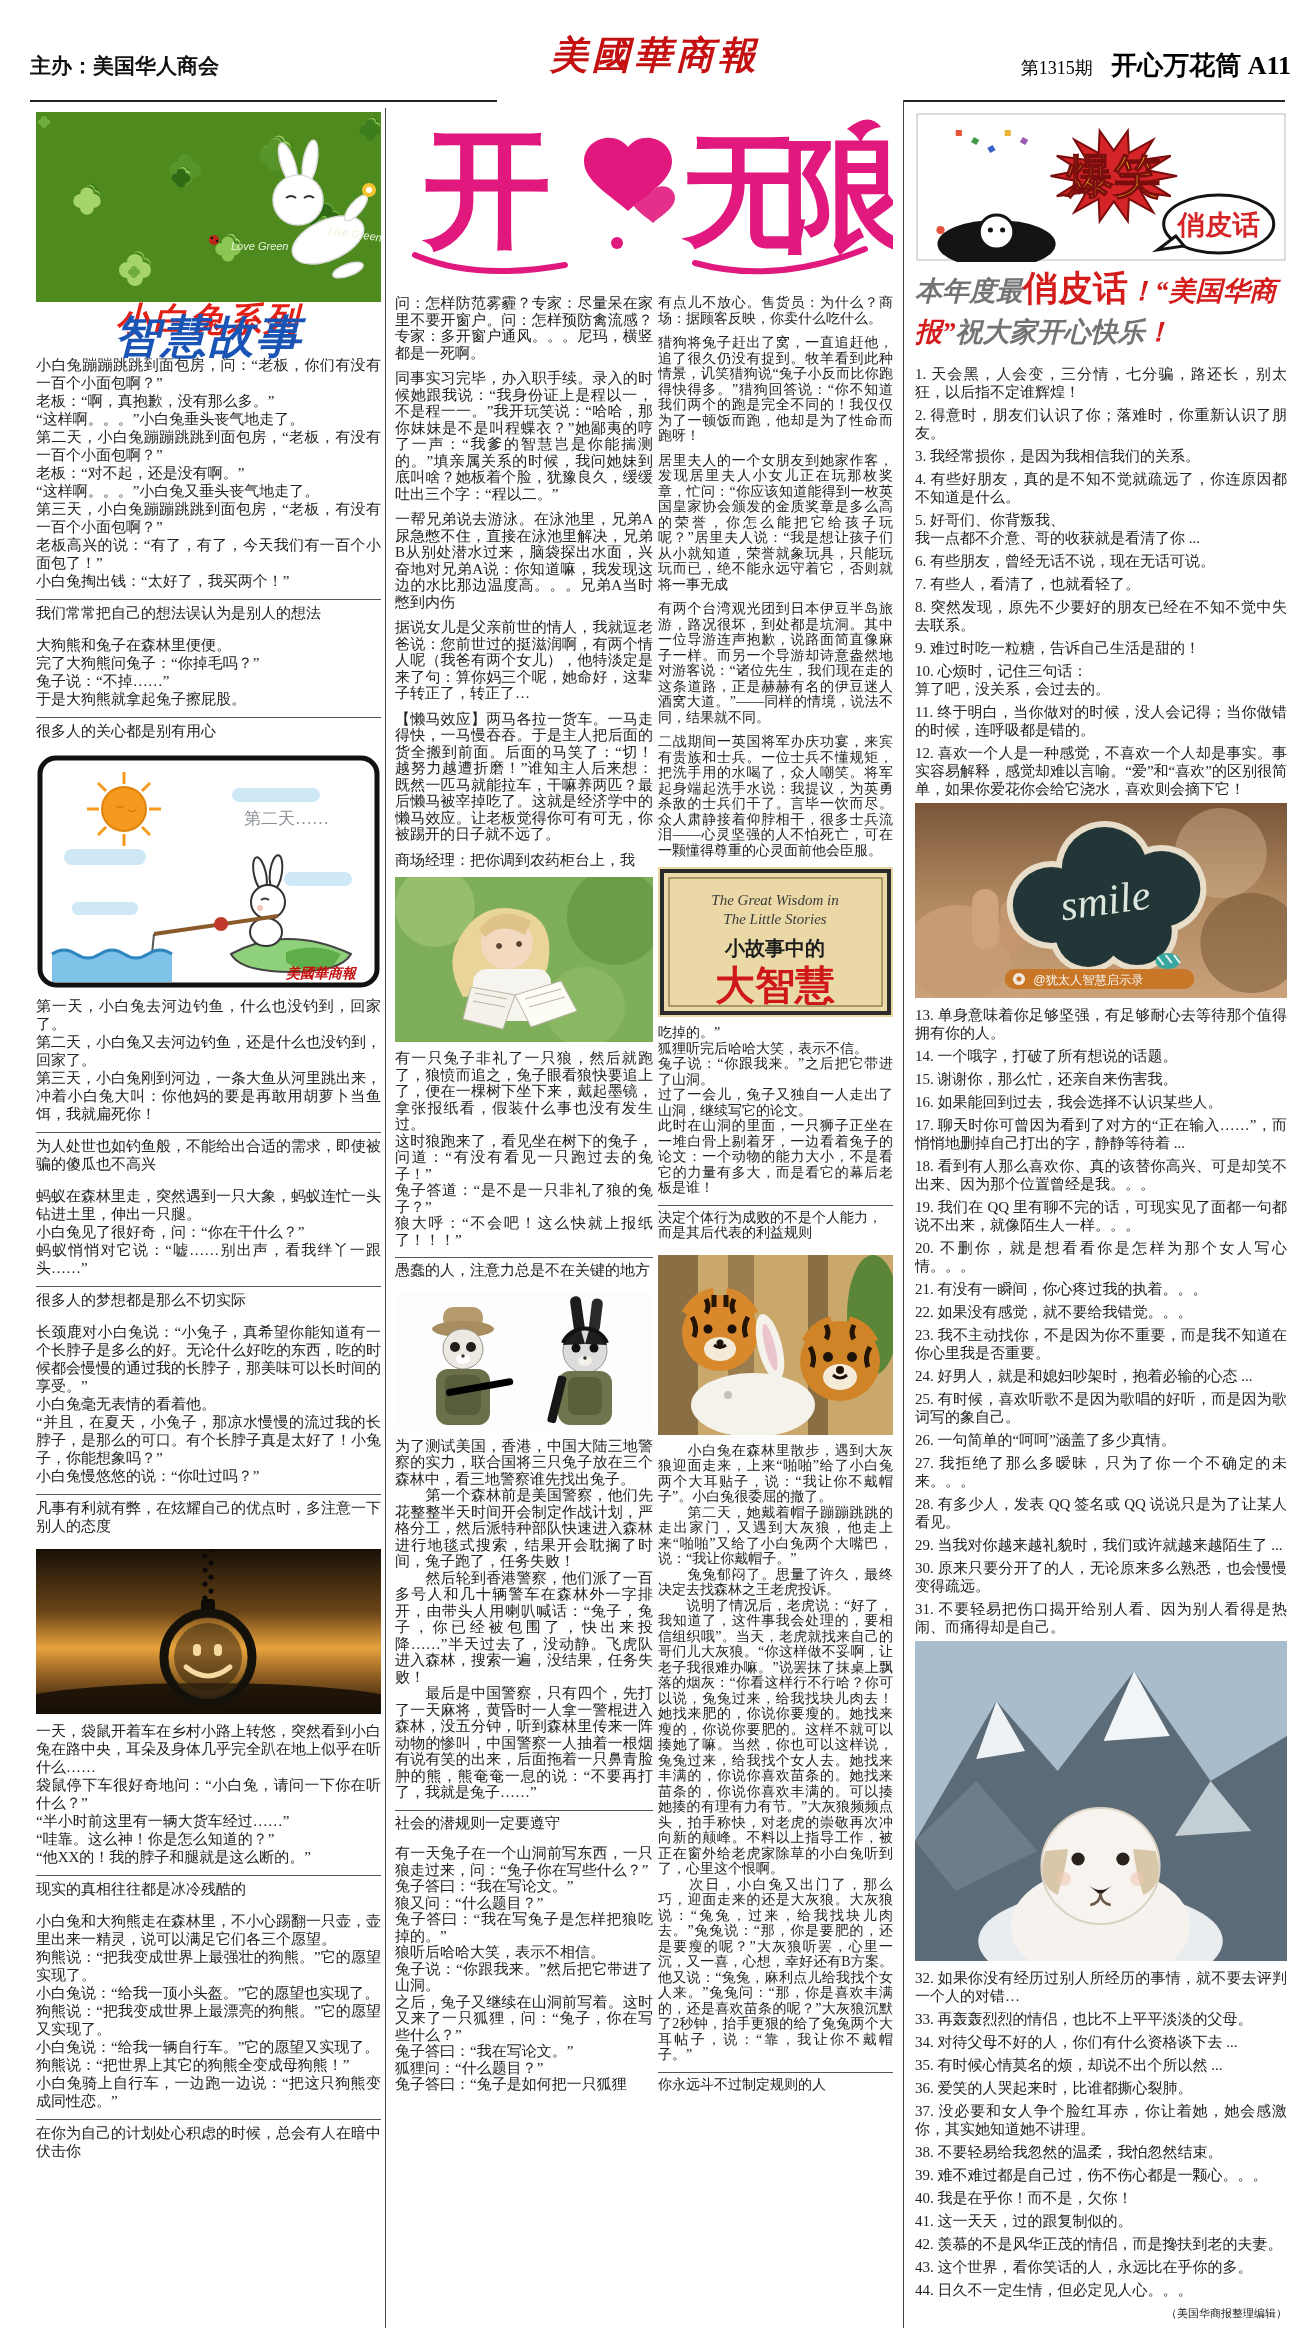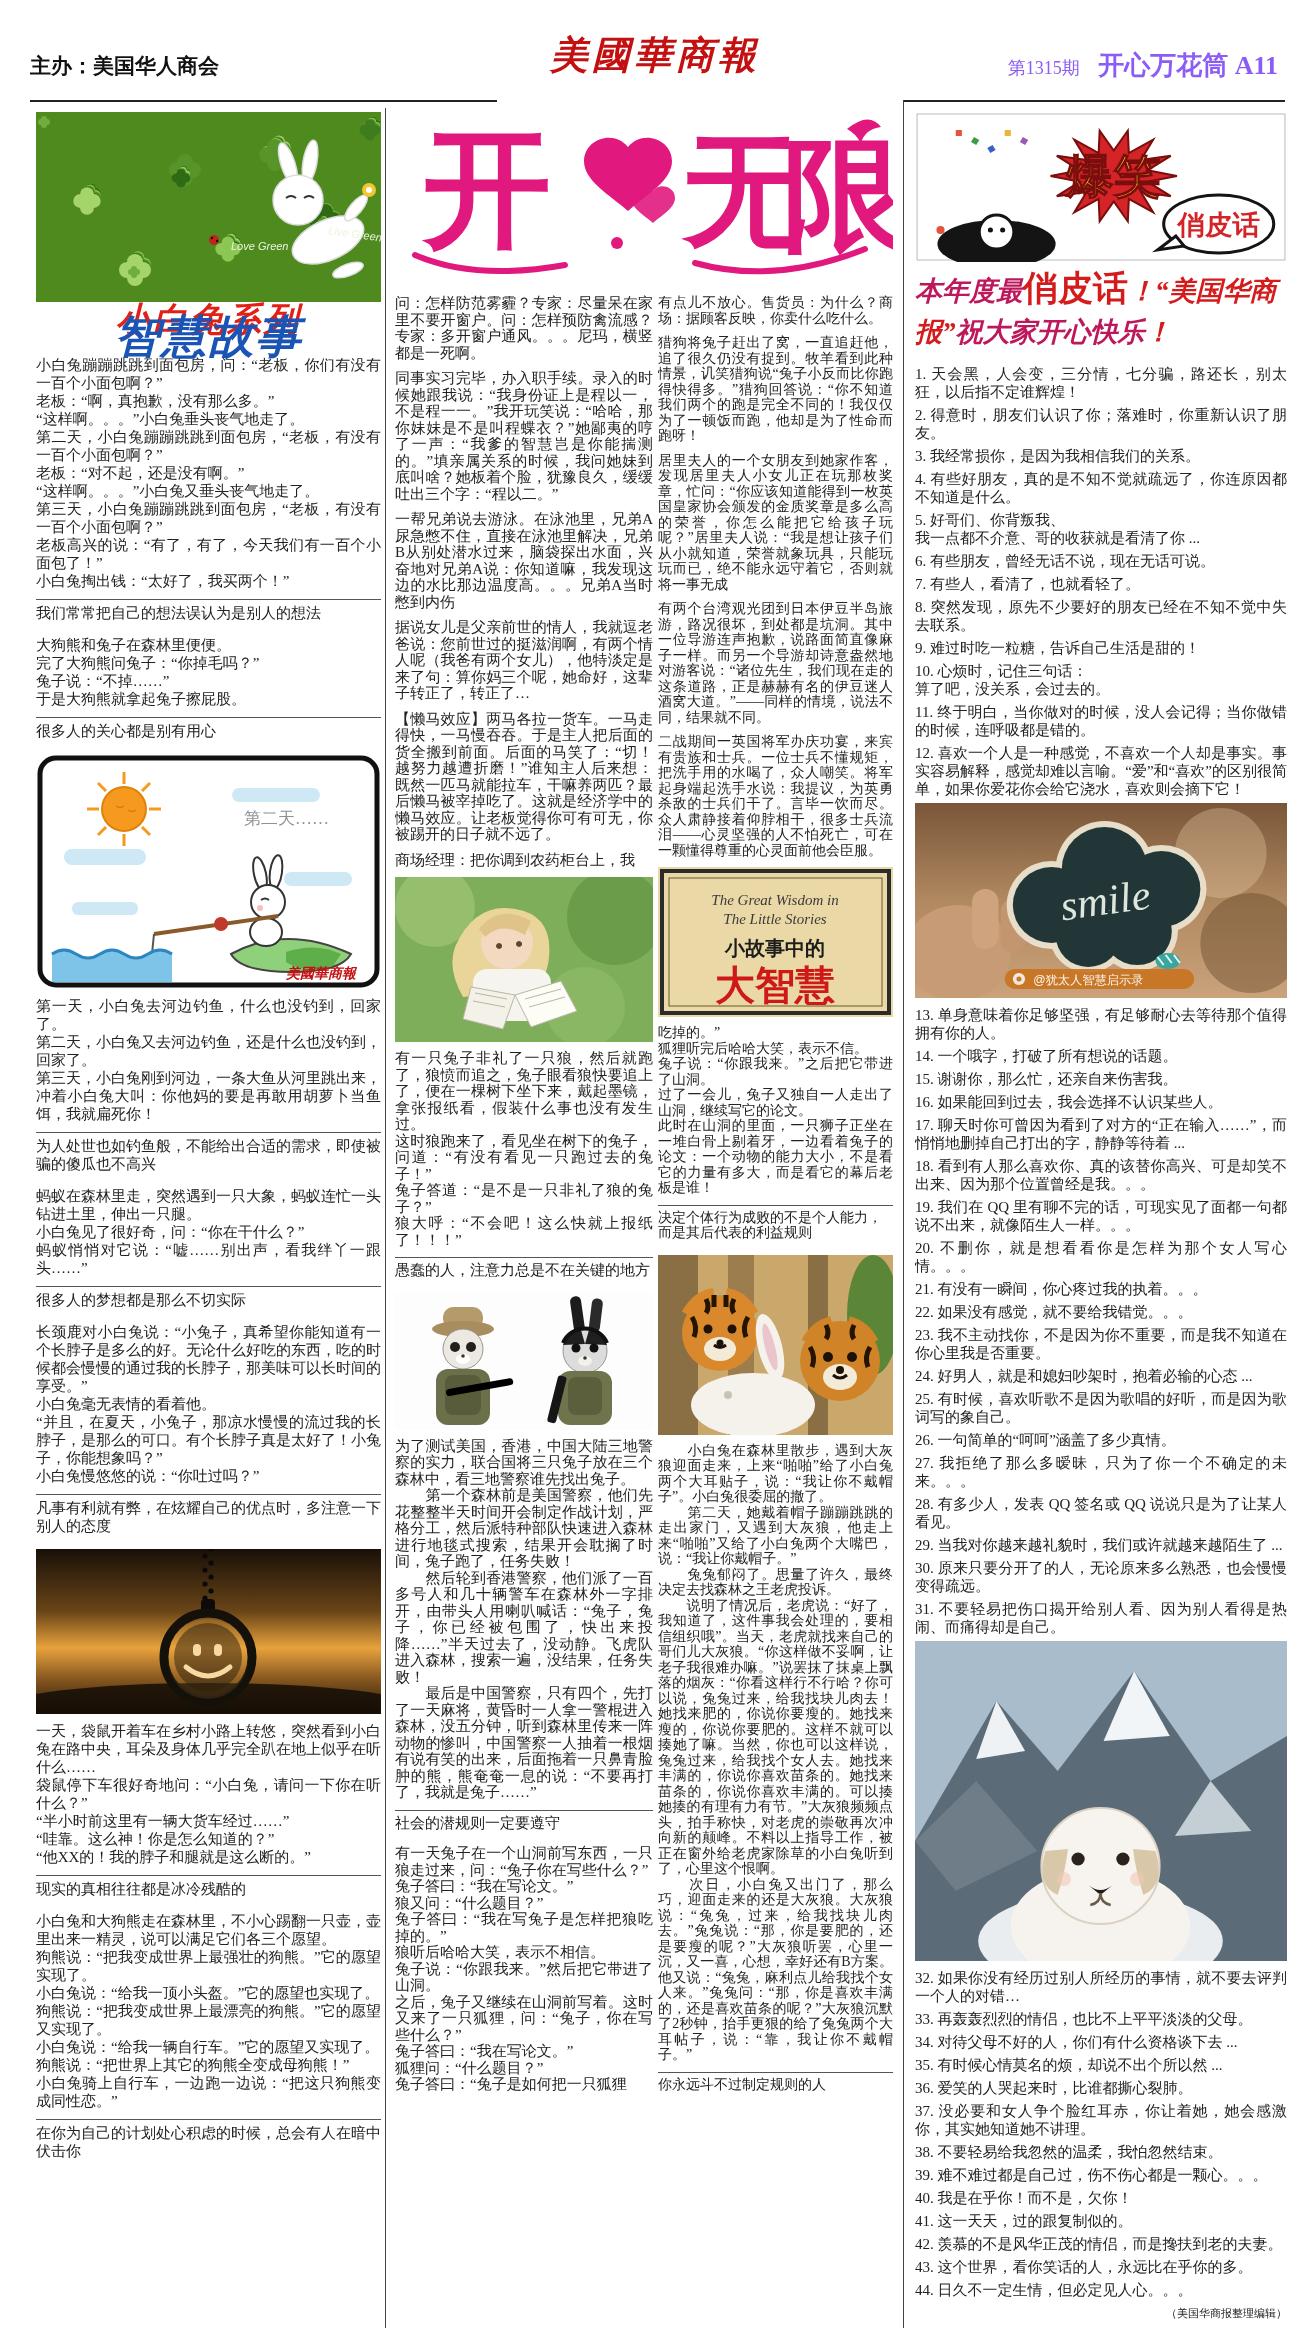--- a/index.html
+++ b/index.html
@@ -2,42 +2,42 @@
 <html><head>
 <meta charset="utf-8">
 <style>
   html,body{margin:0;padding:0;background:#ffffff;}
   .page{position:relative;width:1307px;height:2335px;background:#fff;overflow:hidden;
         font-family:"Liberation Serif","DejaVu Serif",serif;color:#222;}
   
   .publisher{position:absolute;left:30px;top:52px;font-size:21px;font-weight:bold;color:#111;}
   .masthead{position:absolute;left:500px;top:30px;width:310px;text-align:center;
             font-size:38px;font-weight:bold;font-style:italic;color:#c41010;letter-spacing:4px;}
-  .issuebox{position:absolute;right:29px;top:48px;font-size:18px;color:#8b5cf6;}
+  .issuebox{position:absolute;right:16px;top:48px;font-size:18px;color:#000000;}
   .issuebox .pgt{font-size:26px;font-weight:bold;margin-left:14px;}
   .hr{position:absolute;height:2px;background:#222;}
   .vr{position:absolute;width:1px;background:#444;}
   
   .col{position:absolute;top:110px;overflow:hidden;}
   #colL{left:36px;width:345px;height:2222px;font-size:15px;line-height:18px;}
   #colM1{left:395px;width:258px;top:295px;height:2038px;font-size:15px;line-height:16.5px;}
   #colM2{left:658px;width:235px;top:295px;height:2038px;font-size:14px;line-height:15.5px;}
   #colR{left:915px;width:372px;height:2222px;font-size:15px;line-height:18px;}
   .bp{margin:0 0 9px;white-space:pre-wrap;text-align:justify;}
   .divider{border-top:1px solid #555;margin:8px 0 4px;}
   .moral{margin:0 0 14px;white-space:pre-wrap;}
   .fig{margin:2px 0 8px;padding:0;width:100%;overflow:hidden;}
   .fig svg{display:block;}
   
   .series-title{text-align:center;margin:6px 0 10px;font-family:"Liberation Sans","DejaVu Sans",sans-serif;font-style:italic;}
   .st-red{font-size:34px;font-weight:bold;color:#e22016;letter-spacing:3px;}
   .st-blue{font-size:45px;font-weight:bold;color:#1a55b5;letter-spacing:2px;}
   
   .rtitle{margin:6px 0 10px;line-height:37px;font-weight:bold;font-style:italic;}
-  .seg-blue{color:#be185d;font-size:27px;}
+  .seg-blue{color:#737373;font-size:27px;}
   .seg-red{color:#d41c1c;font-size:27px;}
   .seg-redbig{color:#d41c1c;font-size:35px;font-style:normal;}
   .item{margin:0 0 5px;white-space:pre-wrap;text-align:justify;}
   .cred{margin-top:4px;text-align:right;font-size:11px;}
 </style>
 </head>
 <body>
 
 <div class="page">
   <div class="publisher">主办：美国华人商会</div>

